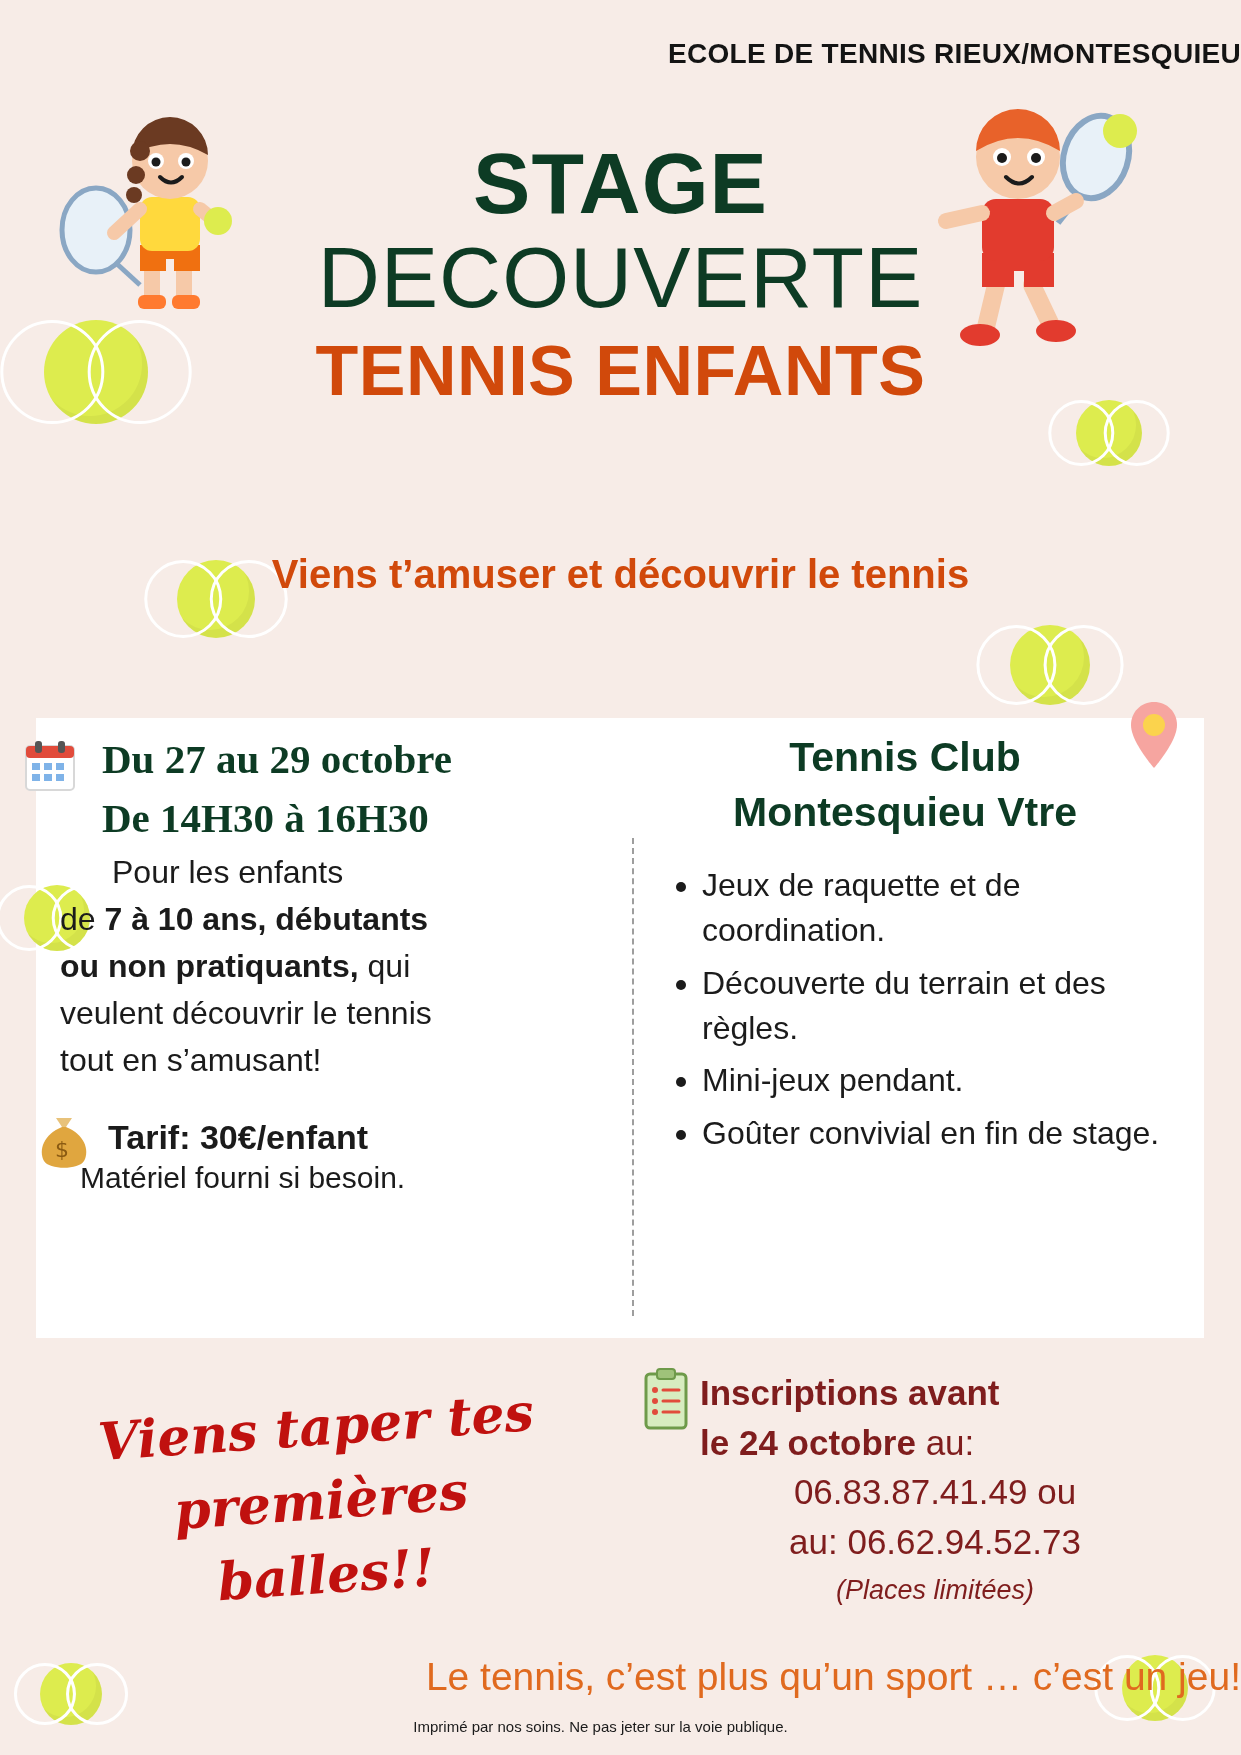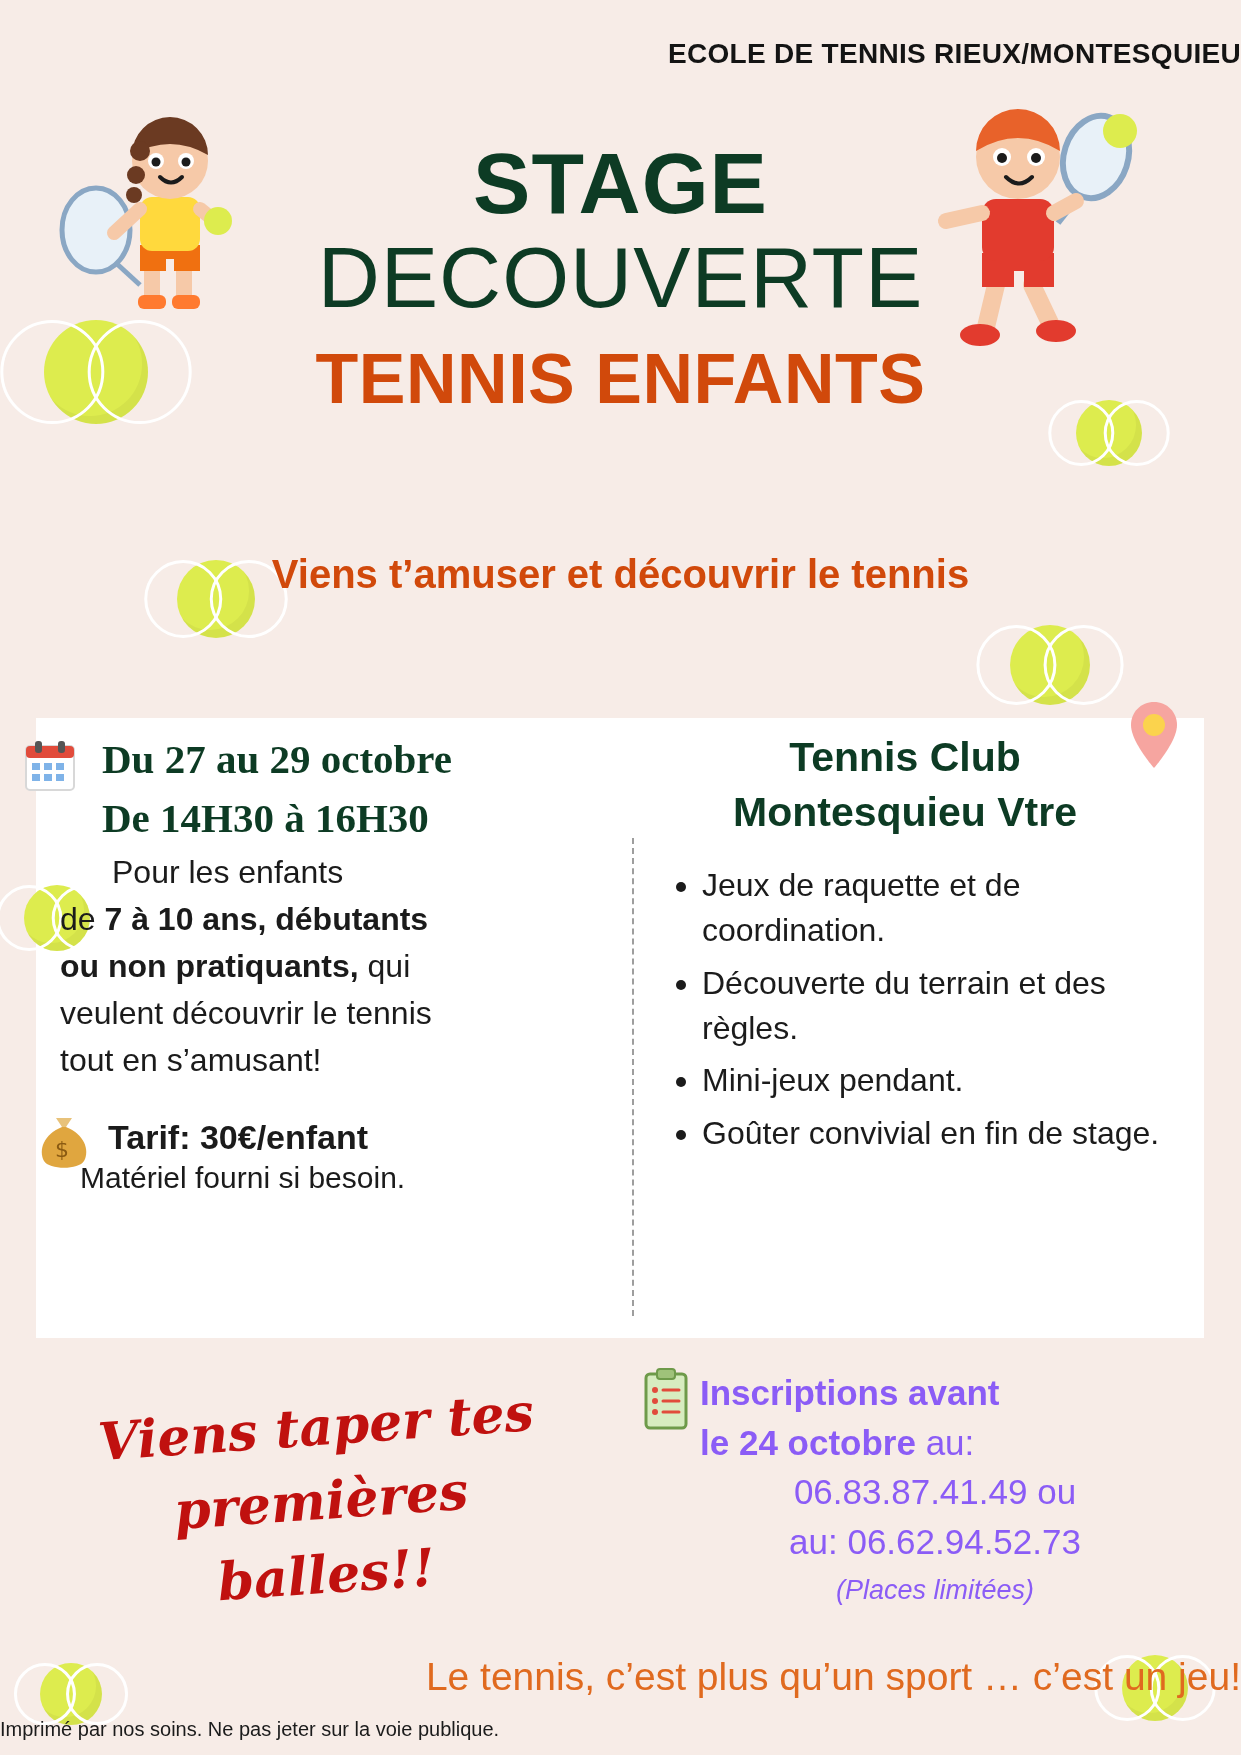--- a/index.html
+++ b/index.html
@@ -79,21 +79,21 @@
     font-size: 86px;
     font-weight: normal;
     color: #0d3b24;
     letter-spacing: 1px;
     margin-top: 8px;
   }
   .title-3 {
     font-size: 70px;
     font-weight: bold;
     color: #d1490b;
-    margin-top: 24px;
+    margin-top: 16px;
     letter-spacing: 0.5px;
   }
   .subtitle {
     position: absolute;
     top: 545px;
     left: 0;
     width: 100%;
     text-align: center;
     font-size: 40px;
     font-weight: bold;
@@ -205,21 +205,21 @@
     transform: rotate(-4deg);
     font-family: "DejaVu Serif", serif;
   }
 
   .contact {
     position: absolute;
     left: 700px;
     top: 1368px;
     width: 470px;
     font-size: 35px;
-    color: #8b5cf6;
+    color: #7f1d1d;
     line-height: 1.42;
   }
   .contact .ln { display: block; }
   .contact b { font-weight: bold; }
   .contact .phone { text-align: center; }
   .contact .limited {
     display: block;
     text-align: center;
     font-size: 27px;
     font-style: italic;
@@ -233,24 +233,24 @@
     width: 100%;
     text-align: right;
     font-size: 39px;
     color: #e06a1f;
   }
   .footer-note {
     position: absolute;
     left: 0;
     top: 1718px;
     width: 100%;
-    text-align: left;
+    text-align: center;
     padding-right: 40px;
     box-sizing: border-box;
-    font-size: 20px;
+    font-size: 15px;
     color: #1b1b1b;
   }
 </style>
 </head>
 <body>
 
 <div class="poster">
 
   <div class="ball ball-1"></div>
   <div class="ball ball-2"></div>

